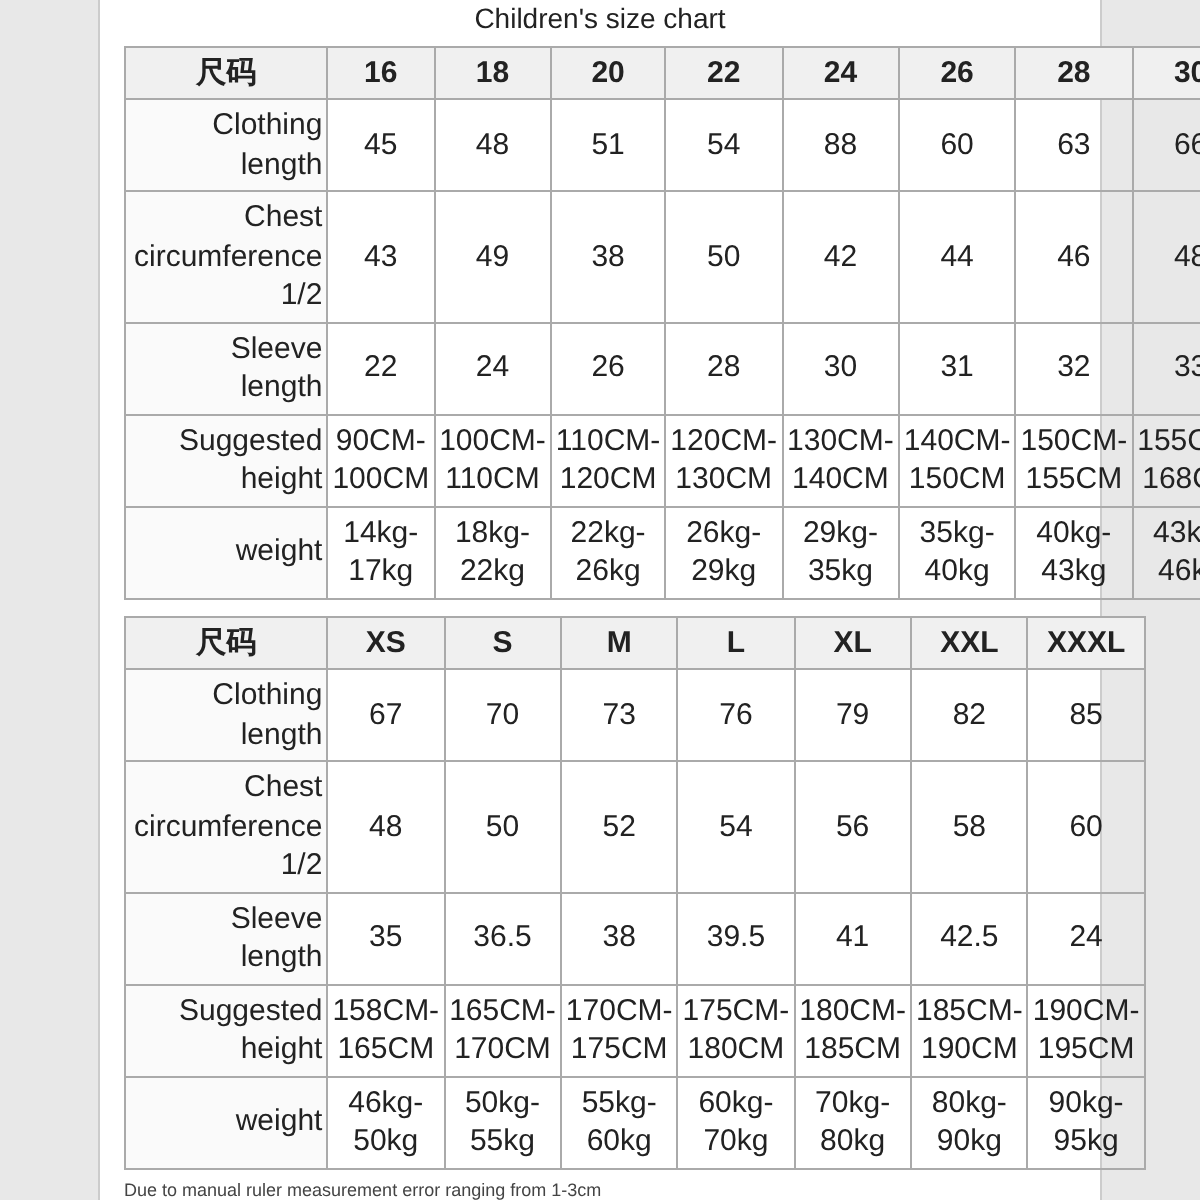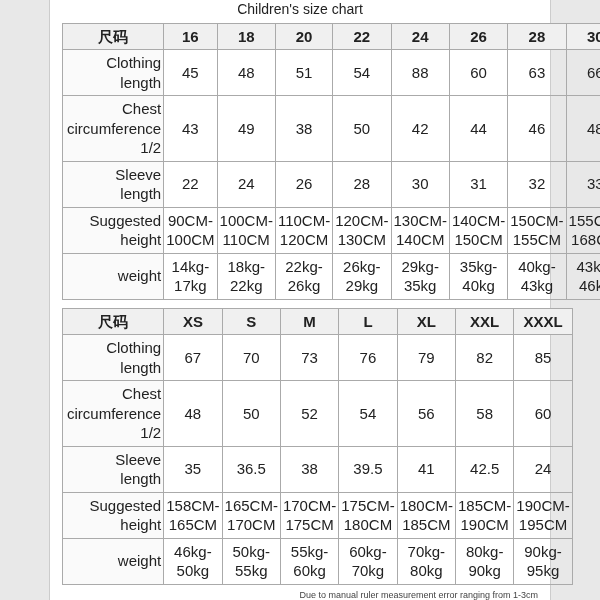--- a/index.html
+++ b/index.html
@@ -46,21 +46,21 @@
       text-align: right;
       padding-left: 4px;
       font-weight: normal;
       background: #fafafa;
       white-space: pre-line;
     }
     .section-gap {
       height: 8px;
     }
     .footer-note {
-      text-align: right;
+      text-align: left;
       font-size: 9px;
       color: #444;
       margin-top: 5px;
     }
   </style>
 </head>
 <body>
 
 <div class="chart-container">
 

